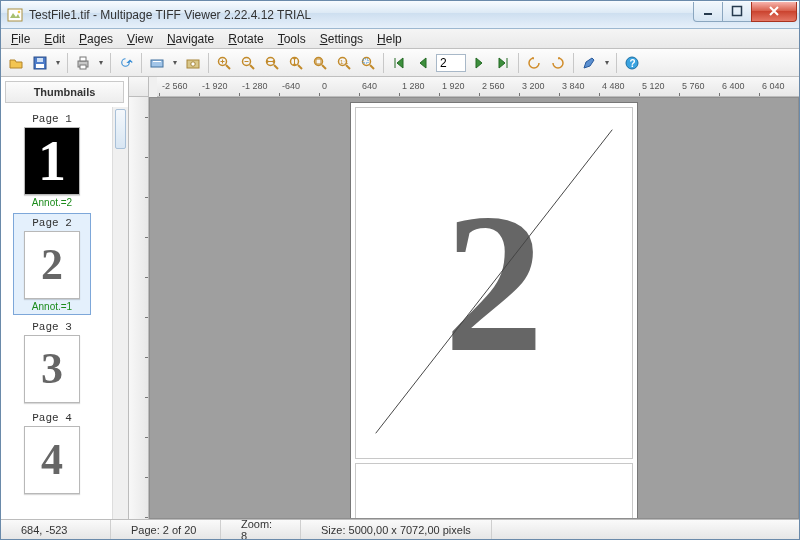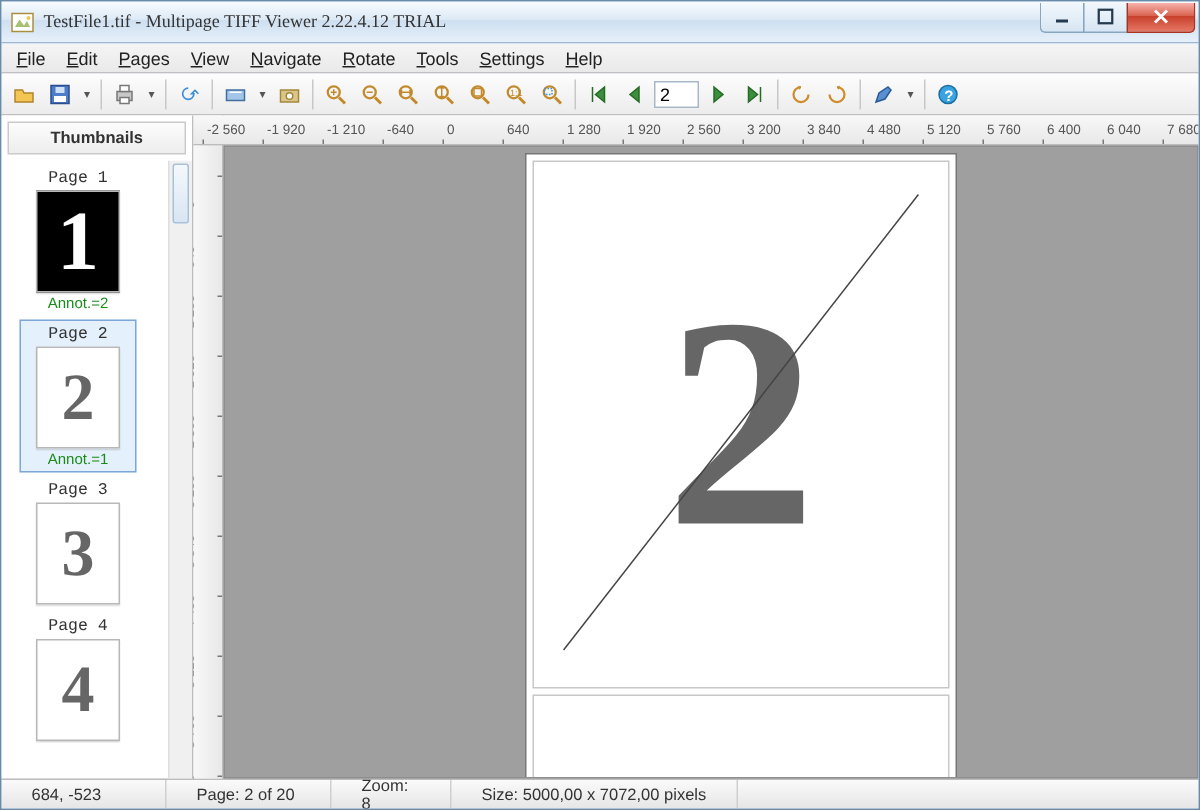--- a/index.html
+++ b/index.html
@@ -16,21 +16,21 @@
   
   .titlebar {
     height: 28px;
     background: linear-gradient(#f8fcff, #dce9f5 45%, #cedff0 46%, #e6f0fa);
     display: flex; align-items: center; justify-content: space-between;
     border-bottom: 1px solid #9db8d0;
     padding-left: 6px;
   }
   .titlebar-left { display: flex; align-items: center; gap: 6px; }
   .title-icon { width: 16px; height: 16px; }
-  .title-text { color: #333; font-family: Liberation Serif, serif; }
+  .title-text { color: #333; }
   .winbtns { display: flex; height: 20px; margin-right: 2px; margin-top: -6px; }
   .winbtn {
     width: 30px; height: 20px;
     border: 1px solid #8aa6bf; border-top: none;
     display: flex; align-items: center; justify-content: center;
     background: linear-gradient(#f1f7fc,#d7e6f3); margin-left: -1px;
   }
   .winbtn.close {
     width: 46px;
     background: linear-gradient(#f7b3ac,#d9624f 45%,#c9402c 46%,#e47765);
@@ -134,21 +134,21 @@
   .viewer {
     flex:1; position:relative;
     display:flex; flex-direction:column;
   }
   .ruler-h {
     height: 20px;
     background: linear-gradient(#f8f8f8,#e8e8e8);
     border-bottom:1px solid #bcbcbc;
     position:relative; overflow:hidden;
     font-size:9px; color:#555;
-    margin-left:4px;
+    margin-left:28px;
   }
   .ruler-h .tick { position:absolute; top:4px; height:16px; }
   .ruler-h .tick::before { content:""; position:absolute; top:12px; left:0; width:1px; height:4px; background:#777; }
   .ruler-h .tick span { position:absolute; top:0; left:3px; white-space:nowrap; }
   .ruler-corner {
     position:absolute; left:0; top:0; width:20px; height:20px;
     background: linear-gradient(#f8f8f8,#e8e8e8);
     border-right:1px solid #bcbcbc; border-bottom:1px solid #bcbcbc;
   }
   .viewer-body { flex:1; display:flex; min-height:0; }
@@ -448,21 +448,21 @@
   <div class="viewer">
     <div class="ruler-corner"></div>
     <div class="ruler-h" id="ruler-h">
         <div class="tick" style="left: 2px;">
           <span>-2 560</span>
         </div>
         <div class="tick" style="left: 42px;">
           <span>-1 920</span>
         </div>
         <div class="tick" style="left: 82px;">
-          <span>-1 210</span>
+          <span>-1 280</span>
         </div>
         <div class="tick" style="left: 122px;">
           <span>-640</span>
         </div>
         <div class="tick" style="left: 162px;">
           <span>0</span>
         </div>
         <div class="tick" style="left: 202px;">
           <span>640</span>
         </div>

